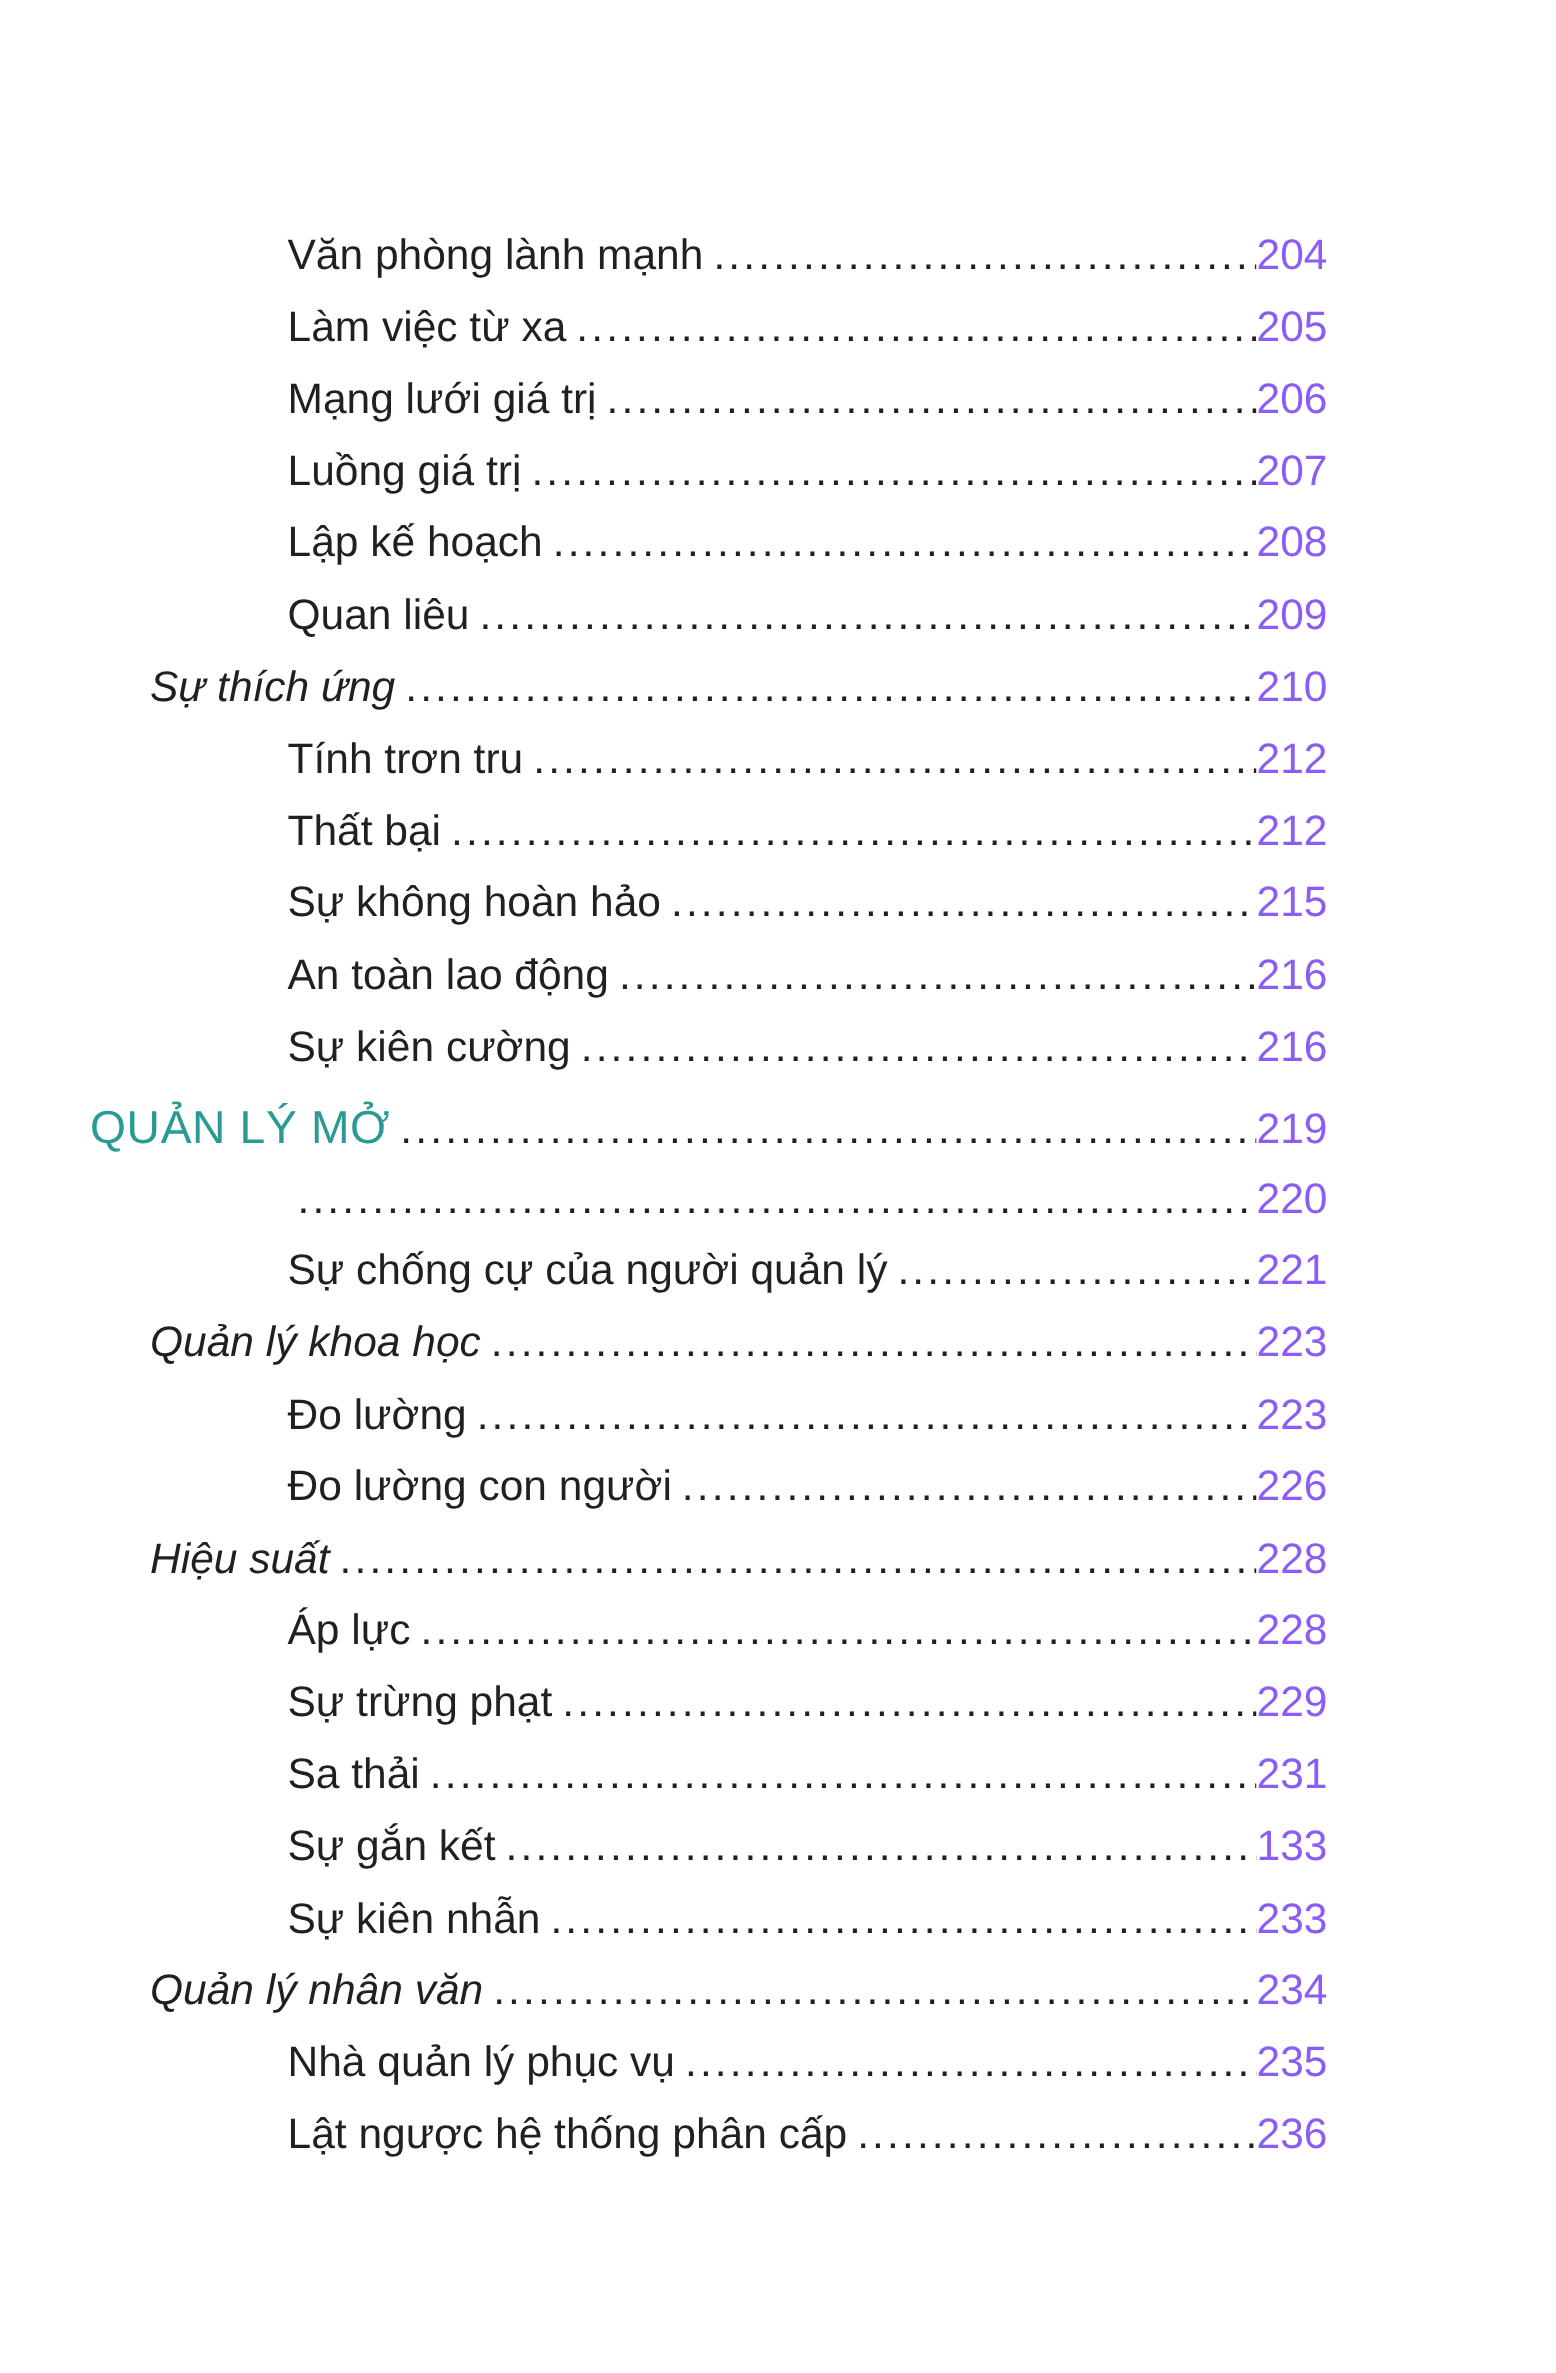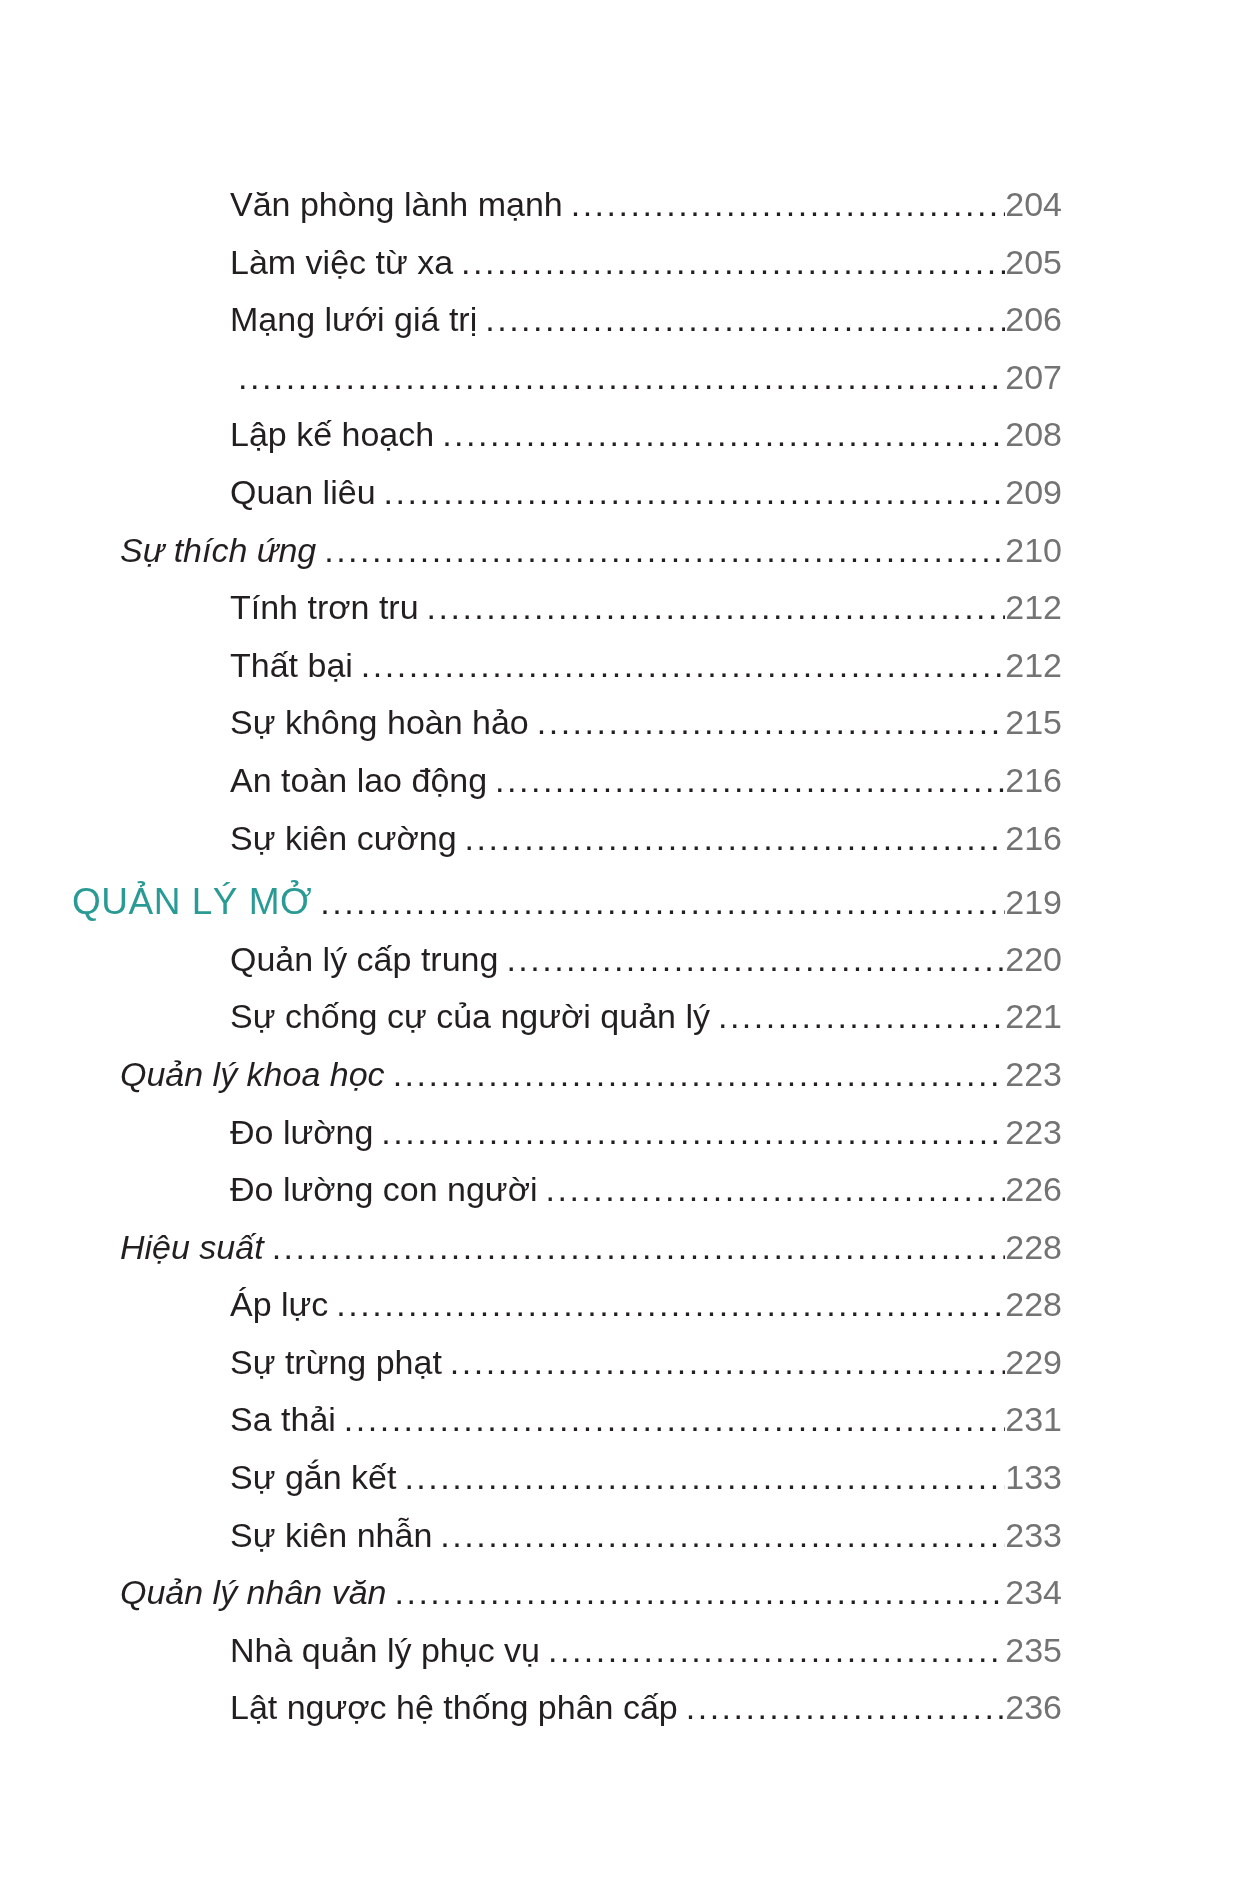--- a/index.html
+++ b/index.html
@@ -43,21 +43,21 @@
     padding-left: 8px;
     padding-right: 2px;
     letter-spacing: 2.5px;
     font-size: 34px;
     color: #231f20;
     font-style: normal;
   }
   .toc-row .pagenum {
     flex: 0 0 auto;
     font-size: 34px;
-    color: #737373;
+    color: #8b5cf6;
     font-style: normal;
   }
   
   .toc-row.level-1 { padding-left: 72px; margin-top: 6px; }
   .toc-row.level-2 { padding-left: 120px; }
   .toc-row.level-3 { padding-left: 230px; }
 
   .toc-row.level-1 .label {
     color: var(--accent, #2a9b94);
     font-size: 37px;
@@ -81,20 +81,21 @@
         <span class="label">Làm việc từ xa</span>
         <span class="leader">................................................................................................................................................................</span>
         <span class="pagenum">205</span>
       </div>
       <div class="toc-row level-3">
         <span class="label">Mạng lưới giá trị</span>
         <span class="leader">................................................................................................................................................................</span>
         <span class="pagenum">206</span>
       </div>
       <div class="toc-row level-3">
+        <span class="label">Luồng giá trị</span>
         <span class="leader">................................................................................................................................................................</span>
         <span class="pagenum">207</span>
       </div>
       <div class="toc-row level-3">
         <span class="label">Lập kế hoạch</span>
         <span class="leader">................................................................................................................................................................</span>
         <span class="pagenum">208</span>
       </div>
       <div class="toc-row level-3">
         <span class="label">Quan liêu</span>
@@ -130,21 +131,20 @@
         <span class="label">Sự kiên cường</span>
         <span class="leader">................................................................................................................................................................</span>
         <span class="pagenum">216</span>
       </div>
       <div class="toc-row level-1">
         <span class="label">QUẢN LÝ MỞ</span>
         <span class="leader">................................................................................................................................................................</span>
         <span class="pagenum">219</span>
       </div>
       <div class="toc-row level-3">
-        <span class="label">Quản lý cấp trung</span>
         <span class="leader">................................................................................................................................................................</span>
         <span class="pagenum">220</span>
       </div>
       <div class="toc-row level-3">
         <span class="label">Sự chống cự của người quản lý</span>
         <span class="leader">................................................................................................................................................................</span>
         <span class="pagenum">221</span>
       </div>
       <div class="toc-row level-2">
         <span class="label">Quản lý khoa học</span>

